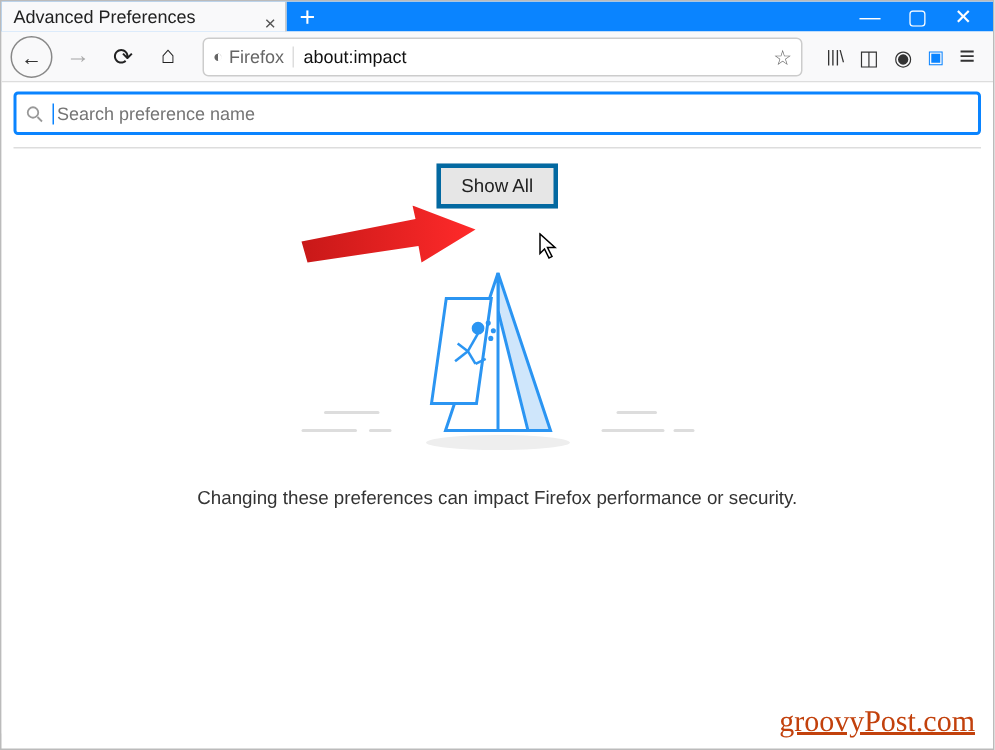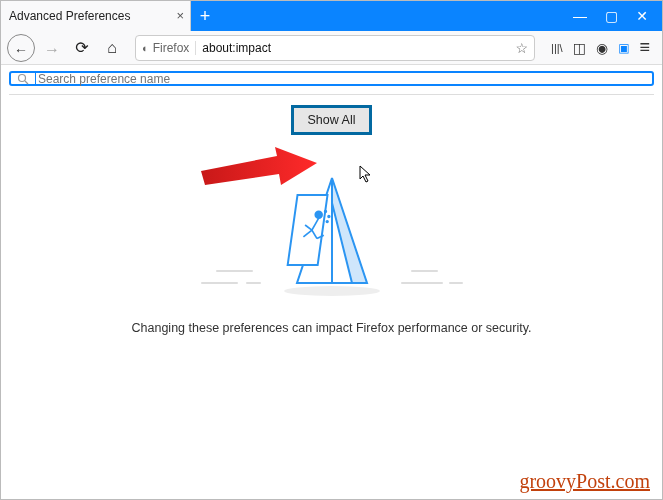--- a/index.html
+++ b/index.html
@@ -1,35 +1,35 @@
 <!DOCTYPE html>
 <html><head>
 <meta charset="utf-8">
 <style>
   * { box-sizing: border-box; margin: 0; padding: 0; font-family: "Segoe UI", Arial, sans-serif; }
   body { width: 663px; height: 500px; background: #fff; position: relative; overflow: hidden; border:1px solid #bbb;}
   
-  .titlebar { height: 30px; background: #0a84ff; display: flex; align-items: stretch; }
+  .titlebar { height: 20px; background: #0a84ff; display: flex; align-items: stretch; }
   .tab { background: #f9f9fa; width: 190px; display: flex; align-items: center; padding: 0 8px; font-size: 12px; color: #222; border-right:1px solid #ccc; position: relative; }
   .tab-close { position:absolute; right:6px; top:7px; font-size:13px; color:#555; }
   .newtab { width: 28px; display:flex; align-items:center; justify-content:center; color:#fff; font-size:18px;}
   .win-controls { margin-left:auto; display:flex; align-items:center; gap:18px; padding-right:14px; color:#fff; }
   .win-controls span { font-size:14px; }
   
   .toolbar { height: 34px; background:#f9f9fa; border-bottom:1px solid #ddd; display:flex; align-items:center; padding:0 6px; gap:4px; }
   .nav-btn { width:26px; height:26px; display:flex; align-items:center; justify-content:center; border-radius:4px; color:#222; }
   .back-circle { width:28px; height:28px; border:1px solid #888; border-radius:50%; display:flex; align-items:center; justify-content:center; font-size:14px; color:#333;}
   .urlbar { flex:1; height:26px; background:#fff; border:1px solid #ccc; border-radius:4px; display:flex; align-items:center; padding:0 6px; margin:0 6px; font-size:12px; color:#555; }
   .urlbar .identity { display:flex; align-items:center; gap:4px; padding-right:6px; border-right:1px solid #ddd; margin-right:6px; color:#666;}
   .urlbar .star { margin-left:auto; color:#666; font-size:14px;}
   .tool-icons { display:flex; align-items:center; gap:10px; padding:0 6px; color:#333; }
   .tool-icons span { font-size:14px; }
   
   .content { position:relative; padding: 6px 8px 0 8px; height: calc(100% - 64px); background:#fff;}
-  .search-row { border:2px solid #0a84ff; border-radius:3px; height:15px; display:flex; align-items:center; padding:0 6px; background:#fff; }
+  .search-row { border:2px solid #0a84ff; border-radius:3px; height:29px; display:flex; align-items:center; padding:0 6px; background:#fff; }
   .search-row input { border:none; outline:none; flex:1; font-size:12px; color:#888; background:transparent;}
   .mag { color:#888; margin-right:6px; font-size:13px; }
   .caret { display:inline-block; width:1px; height:14px; background:#0a84ff; margin-right:2px; animation: none;}
   
   hr.sep { border:none; border-top:1px solid #ddd; margin:8px 0 0 0;}
   
   .center-area { text-align:center; }
   .show-all-btn { display:inline-block; margin-top:10px; background:#e6e6e6; border:3px solid #0369a1; padding:5px 14px; font-size:12.5px; color:#222; position:relative; cursor:pointer;}
   
   .arrow-wrap { position:absolute; left:198px; top:82px; pointer-events:none; }

